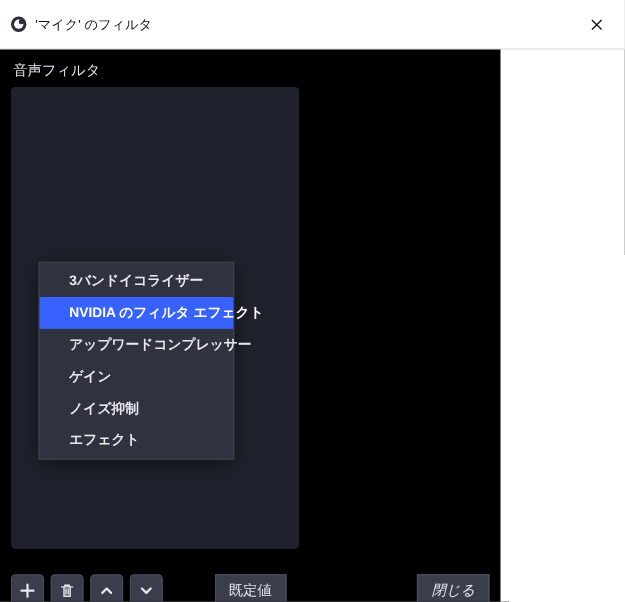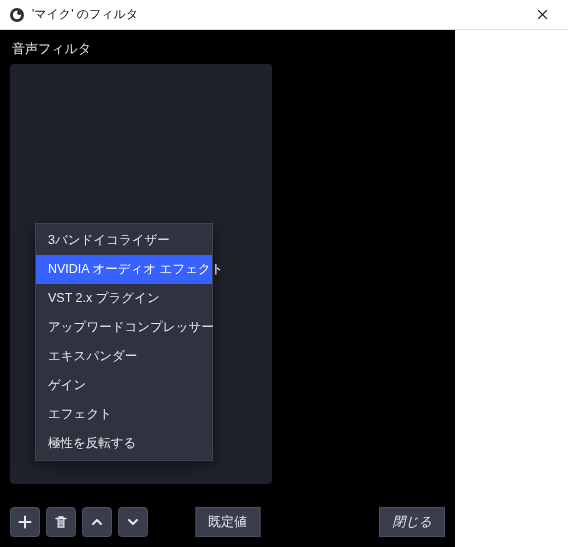--- a/index.html
+++ b/index.html
@@ -5,21 +5,21 @@
   * { box-sizing: border-box; margin: 0; padding: 0; }
   body {
     width: 568px;
     height: 547px;
     font-family: "Meiryo", "Yu Gothic", sans-serif;
     font-size: 13px;
     background: #fff;
     overflow: hidden;
   }
   .titlebar {
-    height: 30px;
+    height: 45px;
     background: #fff;
     display: flex;
     align-items: center;
     padding: 0 6px 0 8px;
     border-bottom: 1px solid #ddd;
   }
   .app-icon {
     width: 18px; height: 18px;
     margin-right: 6px;
     display: flex; align-items: center; justify-content: center;
@@ -117,27 +117,28 @@
     left: 35px;
     top: 193px;
     width: 178px;
     background: #30333f;
     border: 1px solid #3f4350;
     box-shadow: 0 4px 16px rgba(0,0,0,.5);
     padding: 2px 0;
   }
   .ctx-item {
     height: 29px;
-    padding: 0 12px;
+    padding: 0 27px;
     display:flex;
     align-items:center;
     font-size: 12.5px;
     color:#e6e8ee;
     cursor:pointer;
     white-space:nowrap;
+    font-weight:bold;
   }
   .ctx-item.hovered {
     background: #3762ff;
     color:#fff;
   }
 </style>
 </head>
 <body>
 
 <div class="titlebar">
@@ -190,21 +191,19 @@
   <div class="footer-center">
     <div class="btn">既定値</div>
   </div>
 
   <div class="footer-buttons">
     <div class="btn">閉じる</div>
   </div>
 
   <div class="ctx-menu" id="ctx">
       <div class="ctx-item">3バンドイコライザー</div>
-      <div class="ctx-item hovered">NVIDIA オーディオ エフェクト</div>
-      <div class="ctx-item">VST 2.x プラグイン</div>
+      <div class="ctx-item hovered">NVIDIA のフィルタ エフェクト</div>
       <div class="ctx-item">アップワードコンプレッサー</div>
-      <div class="ctx-item">エキスパンダー</div>
       <div class="ctx-item">ゲイン</div>
+      <div class="ctx-item">ノイズ抑制</div>
       <div class="ctx-item">エフェクト</div>
-      <div class="ctx-item">極性を反転する</div>
     </div>
 </div>
 
 </body></html>

